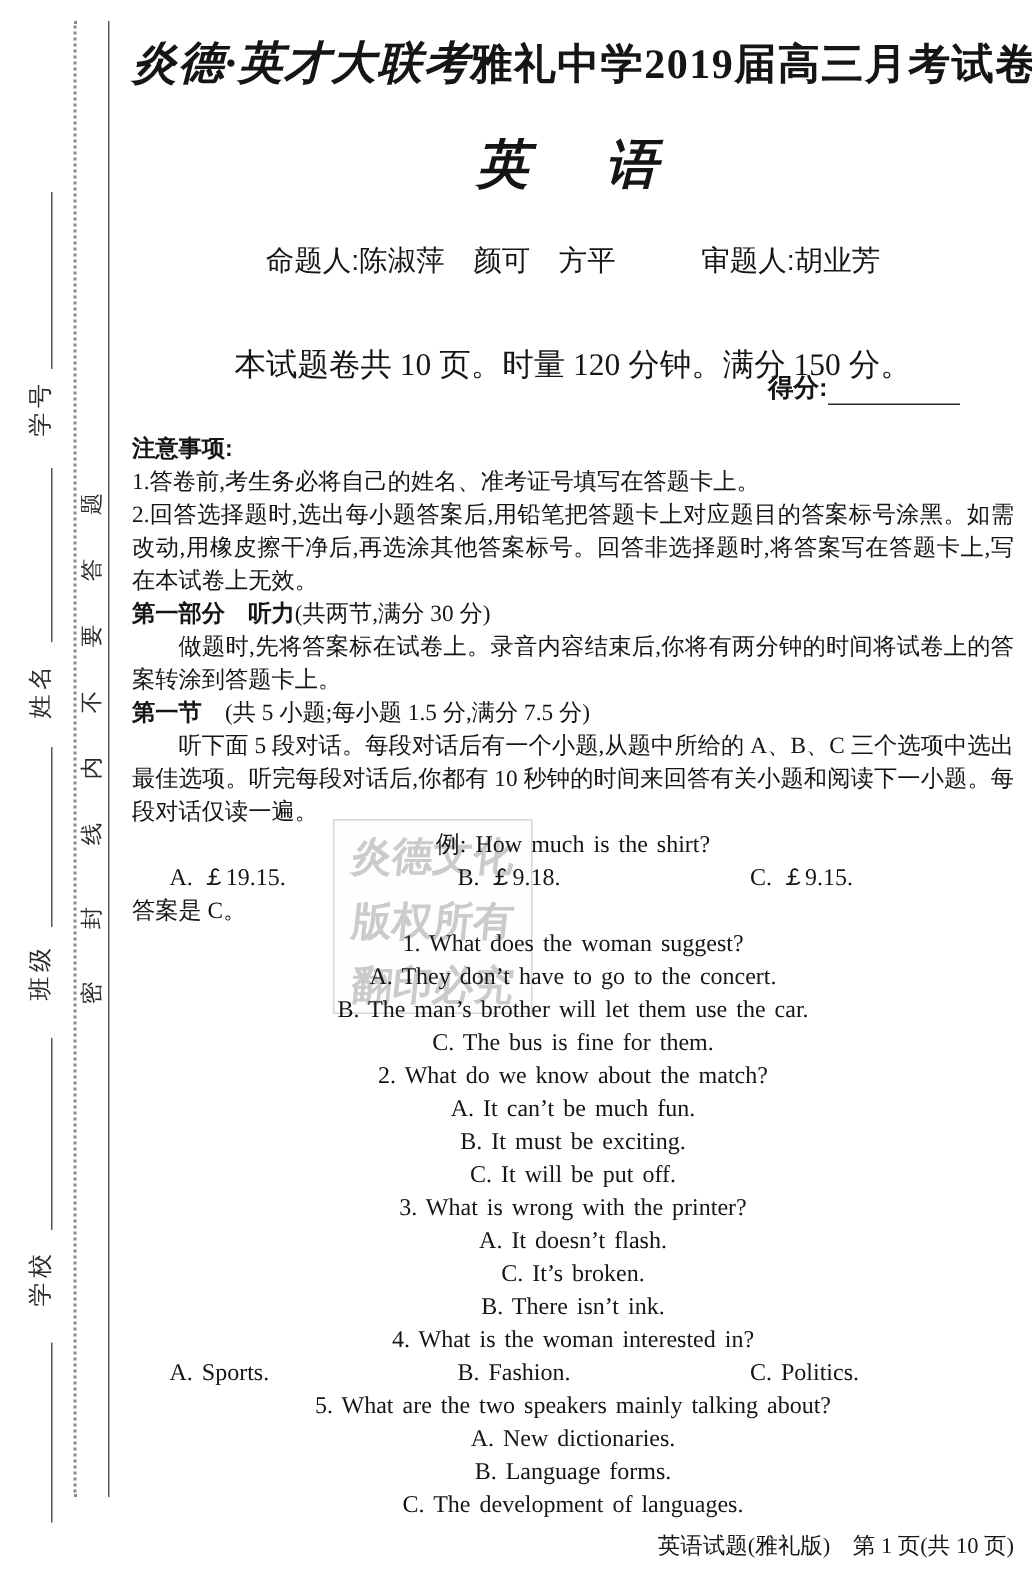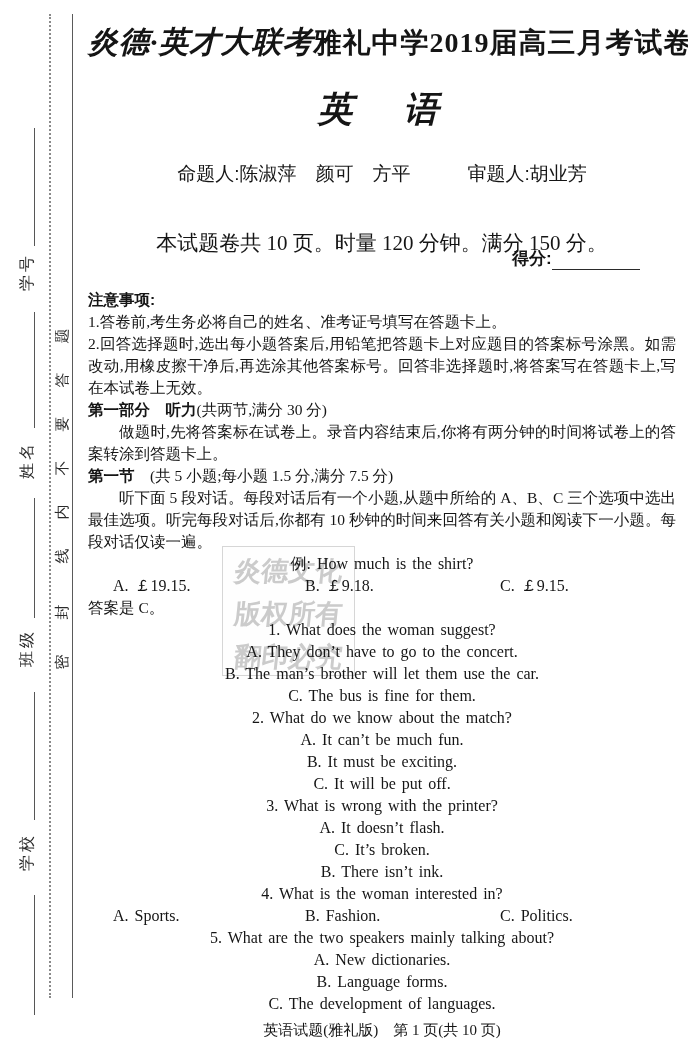--- a/index.html
+++ b/index.html
@@ -66,21 +66,21 @@
   .body p { margin:0; }
   .indent { text-indent:2em; }
   .en { font-size:16px; word-spacing:2px; text-align:center; }
   .opt { margin-left:25px; }
   .opt-row { position:relative; height:22px; }
   .opt-row .o1 { position:absolute; left:25px;  white-space:nowrap; }
   .opt-row .o2 { position:absolute; left:217px; white-space:nowrap; }
   .opt-row .o3 { position:absolute; left:412px; white-space:nowrap; }
 
   .footer { position:absolute; left:88px; top:1021px; width:588px;
-            text-align:center; font-size:15px; z-index:1; }
+            text-align:right; font-size:15px; z-index:1; }
 </style>
 </head>
 <body>
 
 <div class="page">
 
   <div class="watermark">
     <div class="wm-line">炎德文化</div>
     <div class="wm-line">版权所有</div>
     <div class="wm-line">翻印必究</div>

